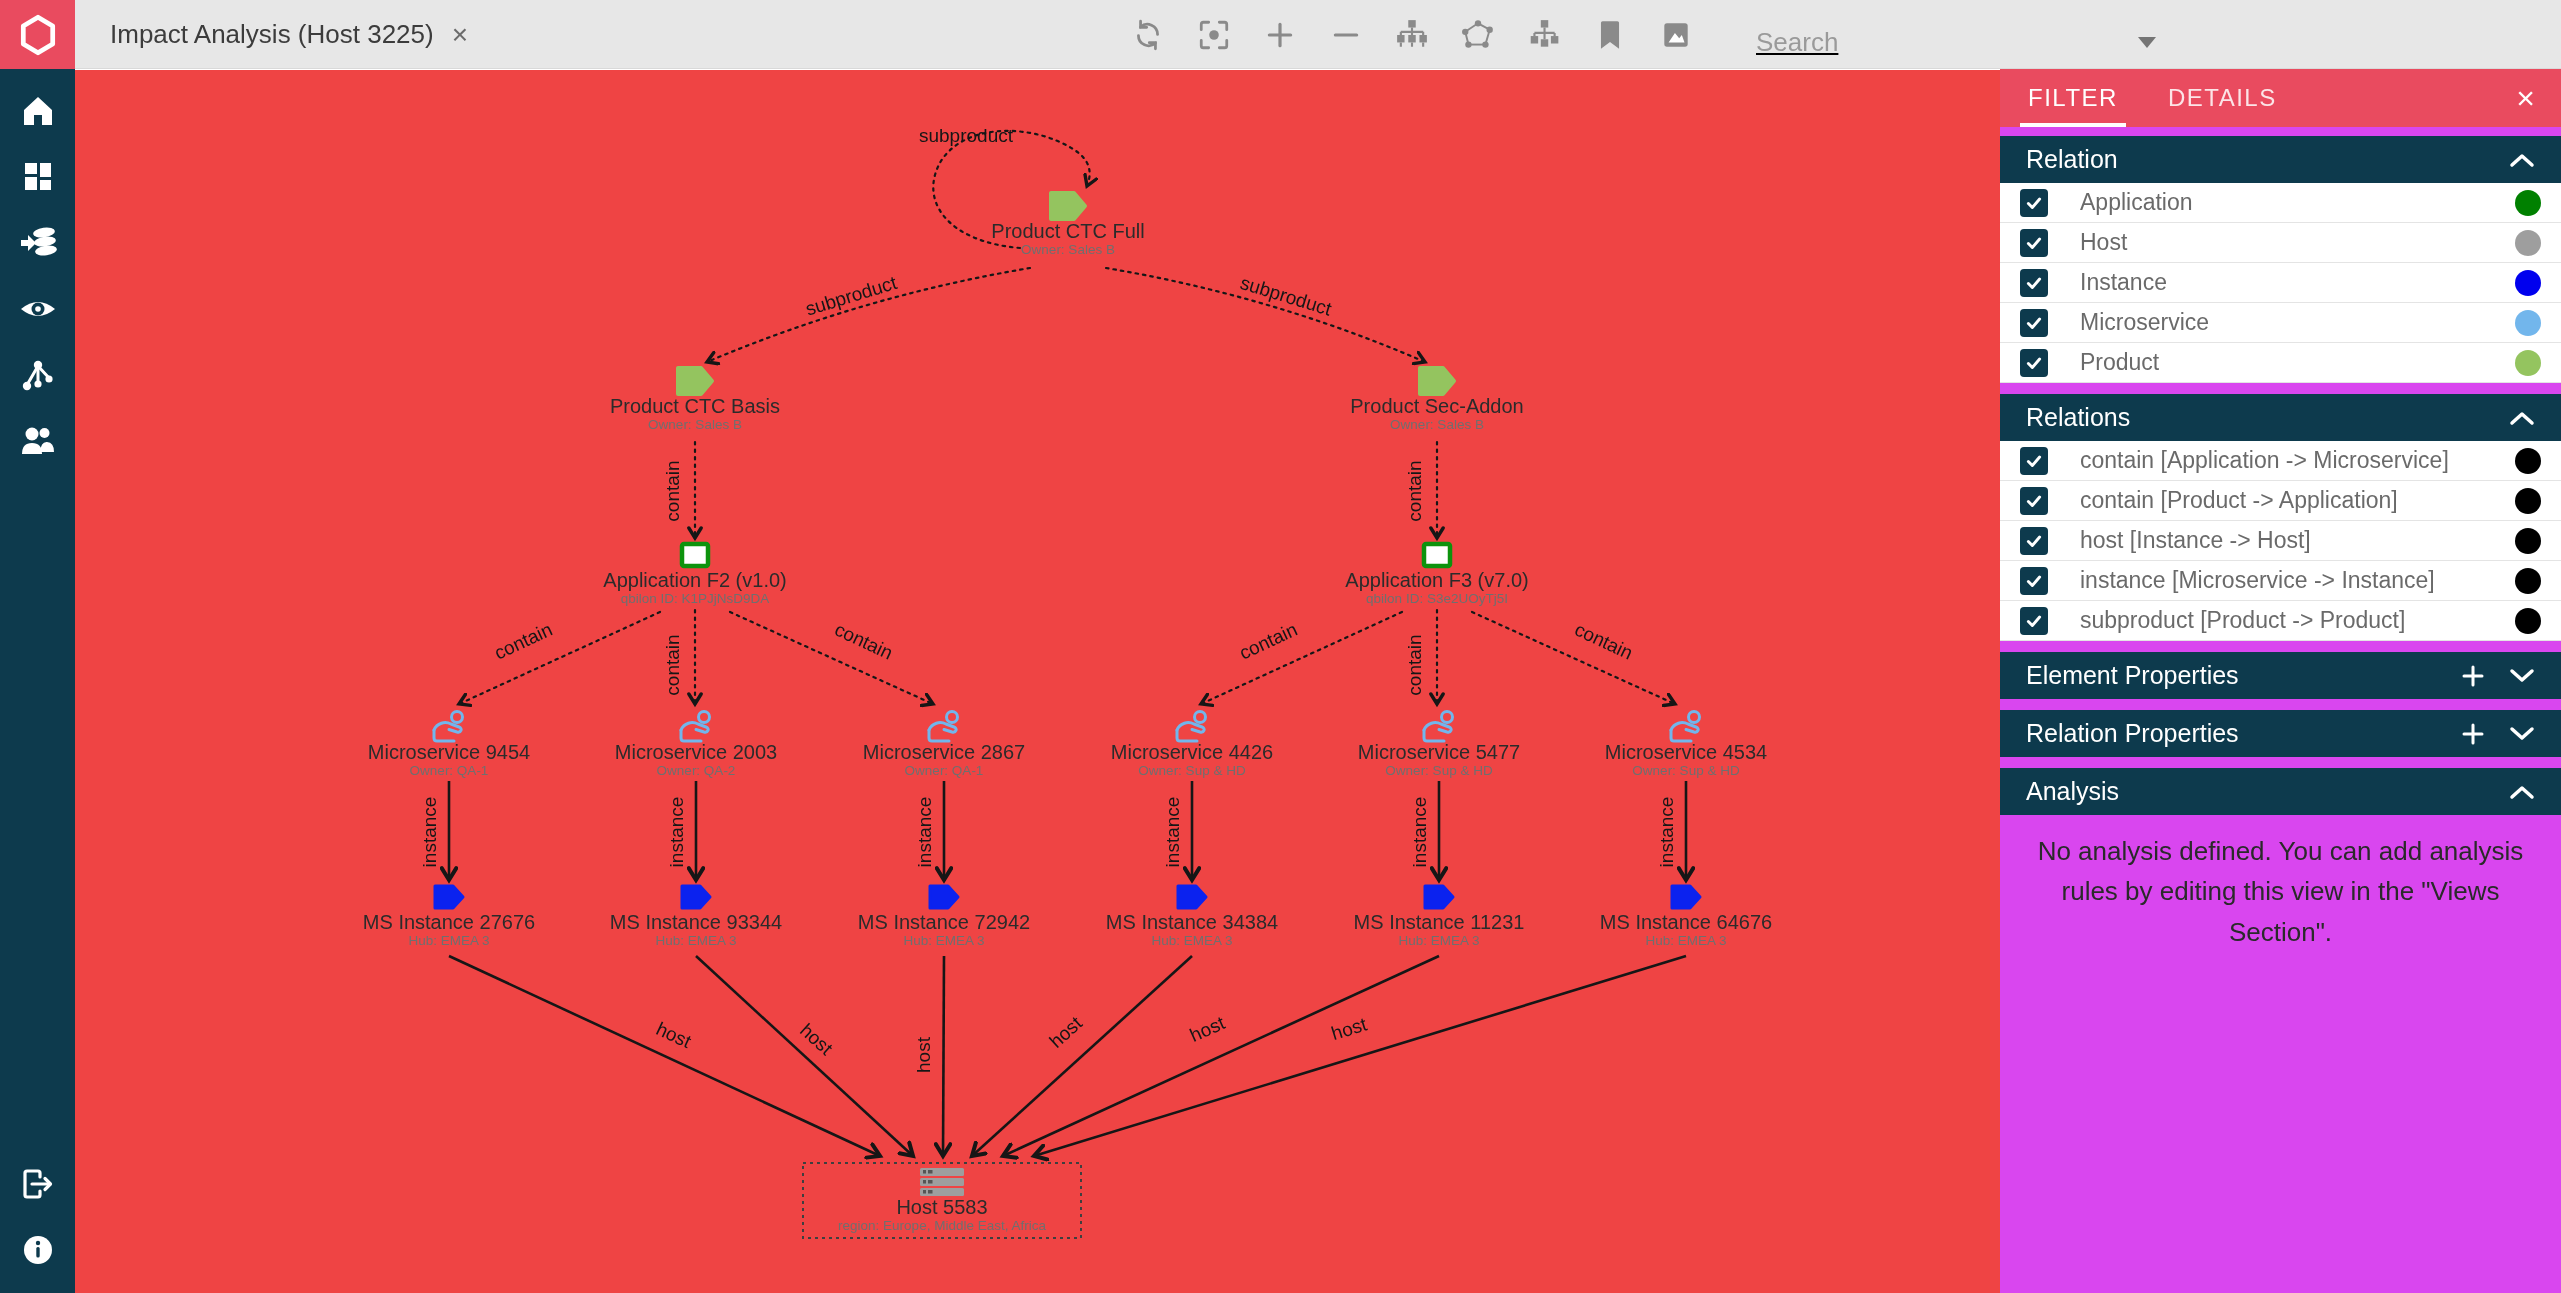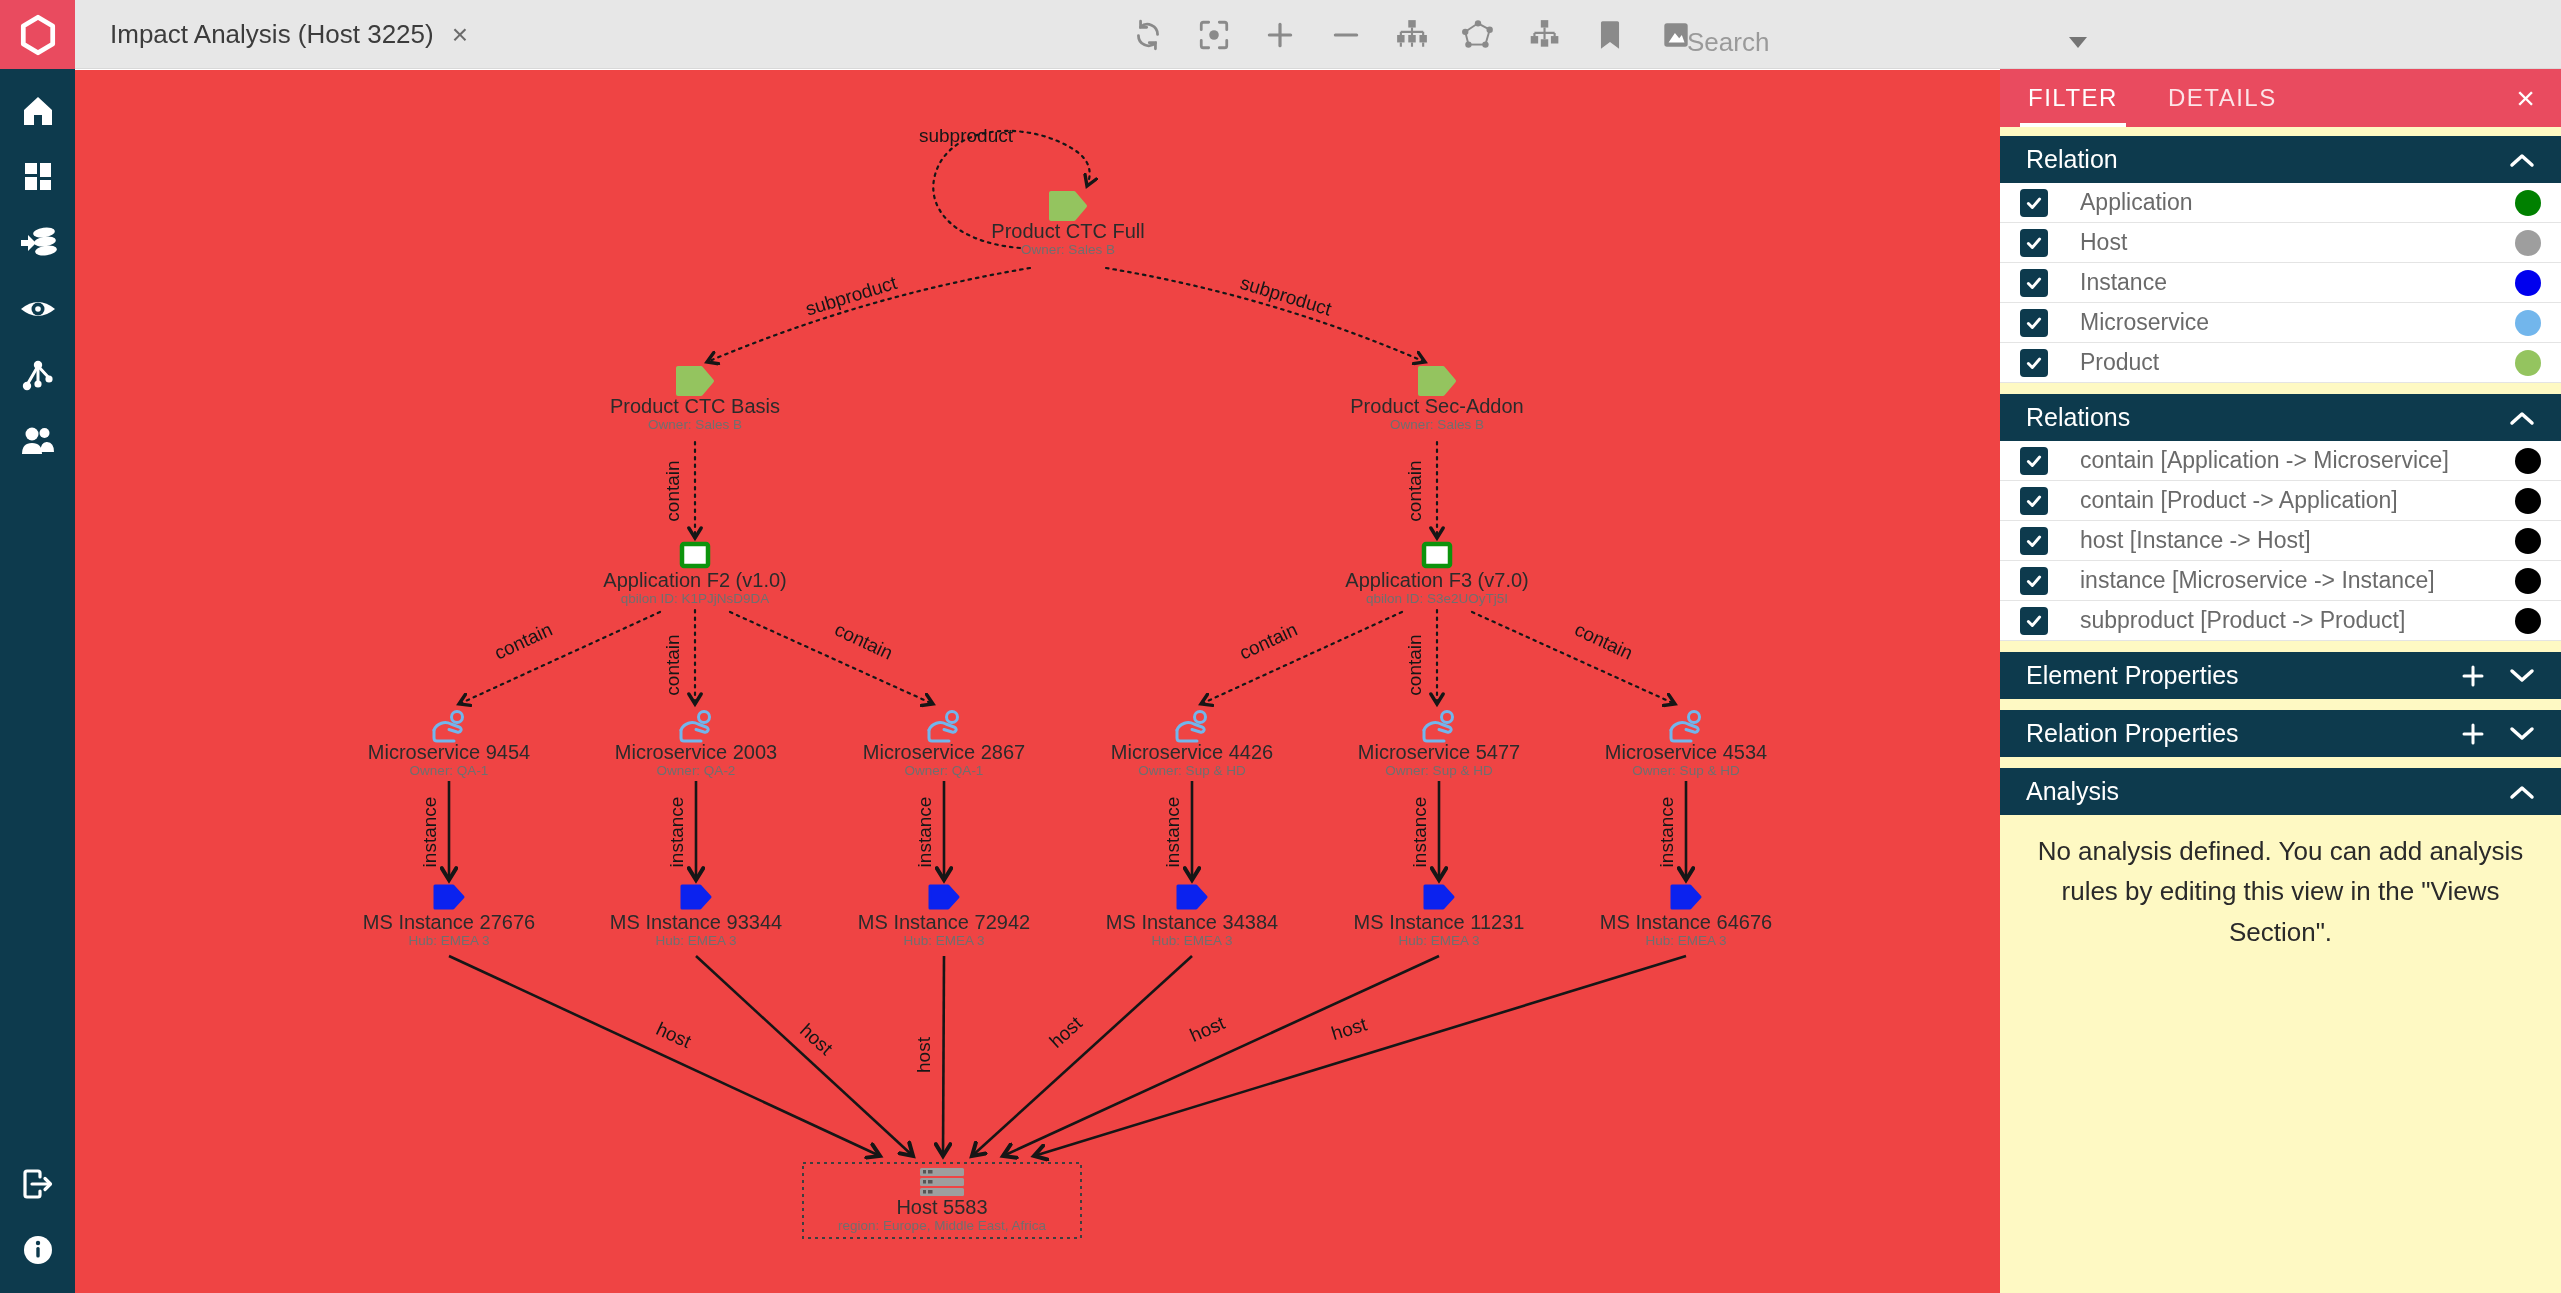--- a/index.html
+++ b/index.html
@@ -17,35 +17,35 @@
   .logo{position:absolute;left:0;top:0;width:75px;height:69px;background:var(--red);display:flex;align-items:center;justify-content:center;cursor:pointer;}
   .snav{position:absolute;left:0;width:75px;height:66px;display:flex;align-items:center;justify-content:center;cursor:pointer;}
 
   
   .topbar{position:absolute;left:75px;top:0;width:2486px;height:69px;background:var(--bar);border-bottom:1px solid #d9d9d9;}
   .tab{position:absolute;left:25px;top:0;height:69px;display:flex;align-items:center;gap:18px;padding:0 10px;}
   .tab-title{font-size:26px;color:#3c3c3c;}
   .tab-close{font-size:28px;color:#6b6b6b;cursor:pointer;line-height:1;}
   .toolbar{position:absolute;left:1053px;top:0;height:69px;display:flex;align-items:center;gap:26px;}
   .tbtn{width:40px;height:40px;display:flex;align-items:center;justify-content:center;cursor:pointer;}
-  .searchbox{position:absolute;left:1612px;top:0;width:400px;height:85px;display:flex;align-items:center;}
+  .searchbox{position:absolute;left:1681px;top:0;width:400px;height:85px;display:flex;align-items:center;text-decoration:underline;}
   .searchbox input{flex:1;border:none;outline:none;background:transparent;font-size:26px;color:#444;}
   .searchbox input::placeholder{color:#9a9a9a;}
   .caret{width:0;height:0;border-left:9px solid transparent;border-right:9px solid transparent;border-top:11px solid #757575;cursor:pointer;margin-left:12px;}
 
   
   .canvas{position:absolute;left:75px;top:70px;width:1925px;height:1223px;background:#ef4444;}
   .e-dotted{fill:none;stroke:#161616;stroke-width:2.2;stroke-dasharray:2.5 5;stroke-linecap:round;}
   .e-solid{fill:none;stroke:#161616;stroke-width:2.6;}
   .elabel{font-size:19px;fill:#161616;text-anchor:middle;}
   .ntitle{font-size:20px;fill:#2b2b2b;text-anchor:middle;}
   .nsub{font-size:13.5px;fill:#6f6f6f;text-anchor:middle;}
 
   
-  .panel{position:absolute;left:2000px;top:69px;width:561px;height:1224px;background:#fef9c3;display:flex;flex-direction:column;}
+  .panel{position:absolute;left:2000px;top:69px;width:561px;height:1224px;background:#d946ef;display:flex;flex-direction:column;}
   .phead{height:58px;background:var(--red);display:flex;align-items:stretch;padding-left:28px;flex:none;}
   .ptab{display:flex;align-items:center;margin-right:50px;color:#fff;font-size:24px;letter-spacing:1.5px;position:relative;cursor:pointer;}
   .ptab.inactive{color:rgba(255,255,255,.85);}
   .ptab.active::after{content:"";position:absolute;left:-8px;right:-8px;bottom:0;height:4px;background:#fff;}
   .pclose{margin-left:auto;display:flex;align-items:center;padding:0 26px;color:#fff;font-size:32px;cursor:pointer;}
   .pbody{flex:1;padding-top:9px;overflow:hidden;}
   .section{margin-bottom:11px;}
   .shead{height:47px;background:var(--navy);color:#fff;display:flex;align-items:center;padding:0 26px;font-size:25px;}
   .sicons{margin-left:auto;display:flex;align-items:center;gap:24px;}
   .sicon{display:flex;align-items:center;cursor:pointer;}

